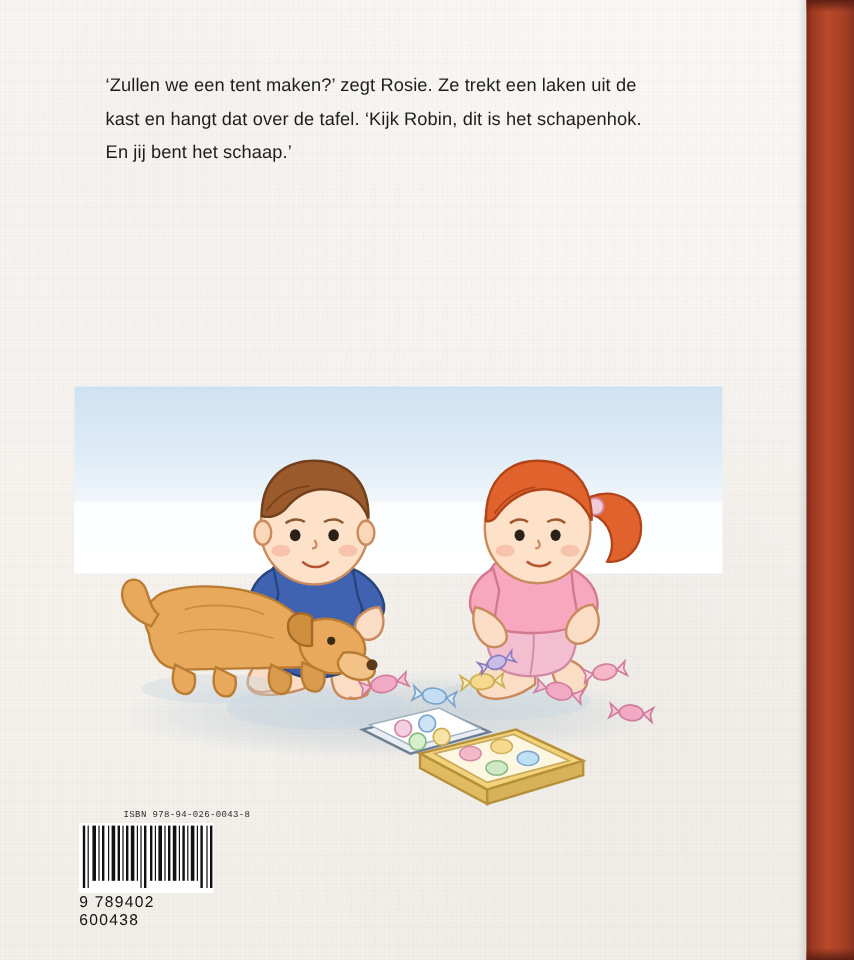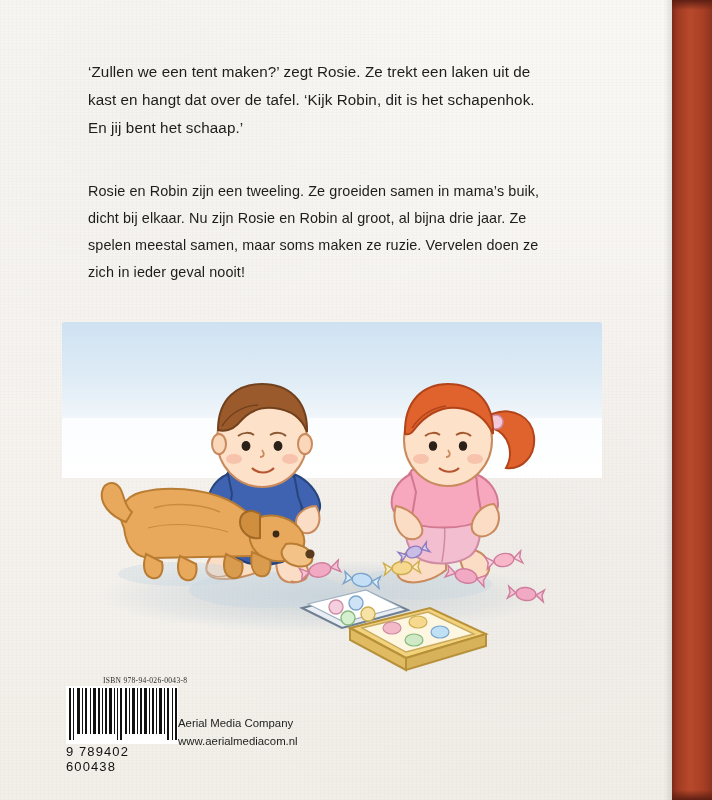--- a/index.html
+++ b/index.html
@@ -118,21 +118,21 @@
   svg.art { position: absolute; left: 0; top: 0; }
 
   
   .isbn-label {
     position: absolute;
     left: 68px;
     top: 676px;
     font-size: 7.5px;
     letter-spacing: 0.3px;
     color: #2b2b2b;
-    font-family: Liberation Serif, serif;
+    font-family: Liberation Mono, monospace;
     padding-left: 35px;
   }
   .barcode-box {
     position: absolute;
     left: 66px;
     top: 686px;
     width: 112px;
     height: 58px;
     background: #ffffff;
   }
@@ -158,23 +158,20 @@
 </style>
 </head>
 <body>
 
 <div class="book">
 
   <div class="cover"></div>
 
   <div class="text-block para-top">
     <p>‘Zullen we een tent maken?’ zegt Rosie. Ze trekt een laken uit de kast en hangt dat over de tafel. ‘Kijk Robin, dit is het schapenhok. En jij bent het schaap.’</p>
-  </div>
-  <div class="text-block para-second">
-    <p>Rosie en Robin zijn een tweeling. Ze groeiden samen in mama’s buik, dicht bij elkaar. Nu zijn Rosie en Robin al groot, al bijna drie jaar. Ze spelen meestal samen, maar soms maken ze ruzie.  Vervelen doen ze zich in ieder geval nooit!</p>
   </div>
 
   <div class="illus">
     <div class="sky"></div>
     <div class="sky-fade"></div>
     <div class="ground-shadow"></div>
 
     <svg class="art" width="540" height="350" viewBox="0 0 540 350">
 
       <ellipse cx="205" cy="268" rx="78" ry="18" fill="#c8d8e2" opacity="0.45"></ellipse>
@@ -370,24 +367,20 @@
         <rect x="93" y="2" width="3" height="46"></rect>
         <rect x="98" y="2" width="1" height="46"></rect>
         <rect x="101" y="2" width="2" height="52"></rect>
         <rect x="106" y="2" width="1" height="52"></rect>
         <rect x="109" y="2" width="2" height="52"></rect>
       </g>
     </svg>
   </div>
   <div class="barcode-num">9 789402 600438</div>
 
-  <div class="publisher">
-    <div>Aerial Media Company</div>
-    <div class="site">www.aerialmediacom.nl</div>
-  </div>
 
   <div class="spine-edge"></div>
   <div class="spine">
     <div class="spine-top-cap"></div>
     <div class="spine-bot-cap"></div>
   </div>
 
 </div>
 
 </body></html>

